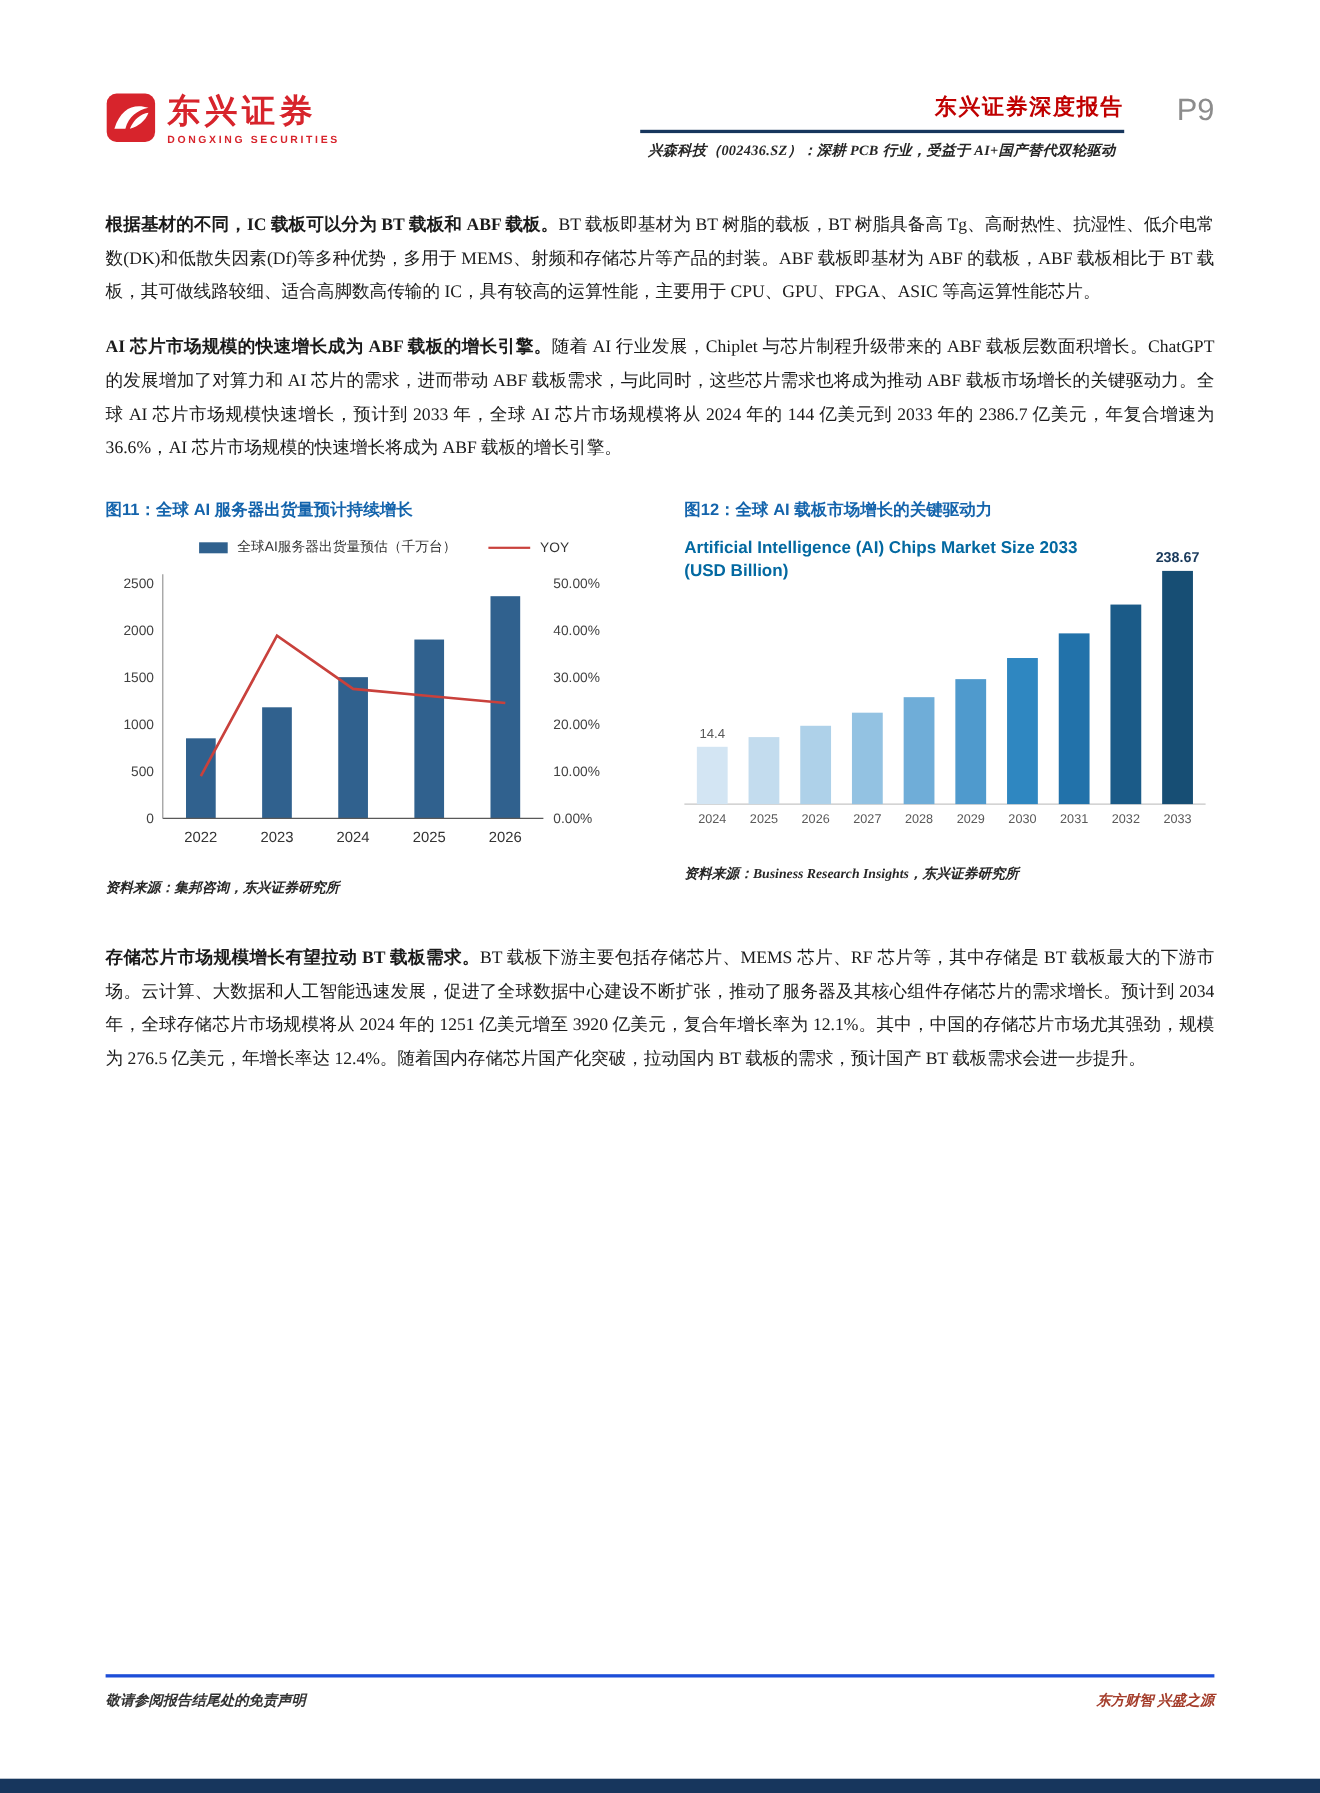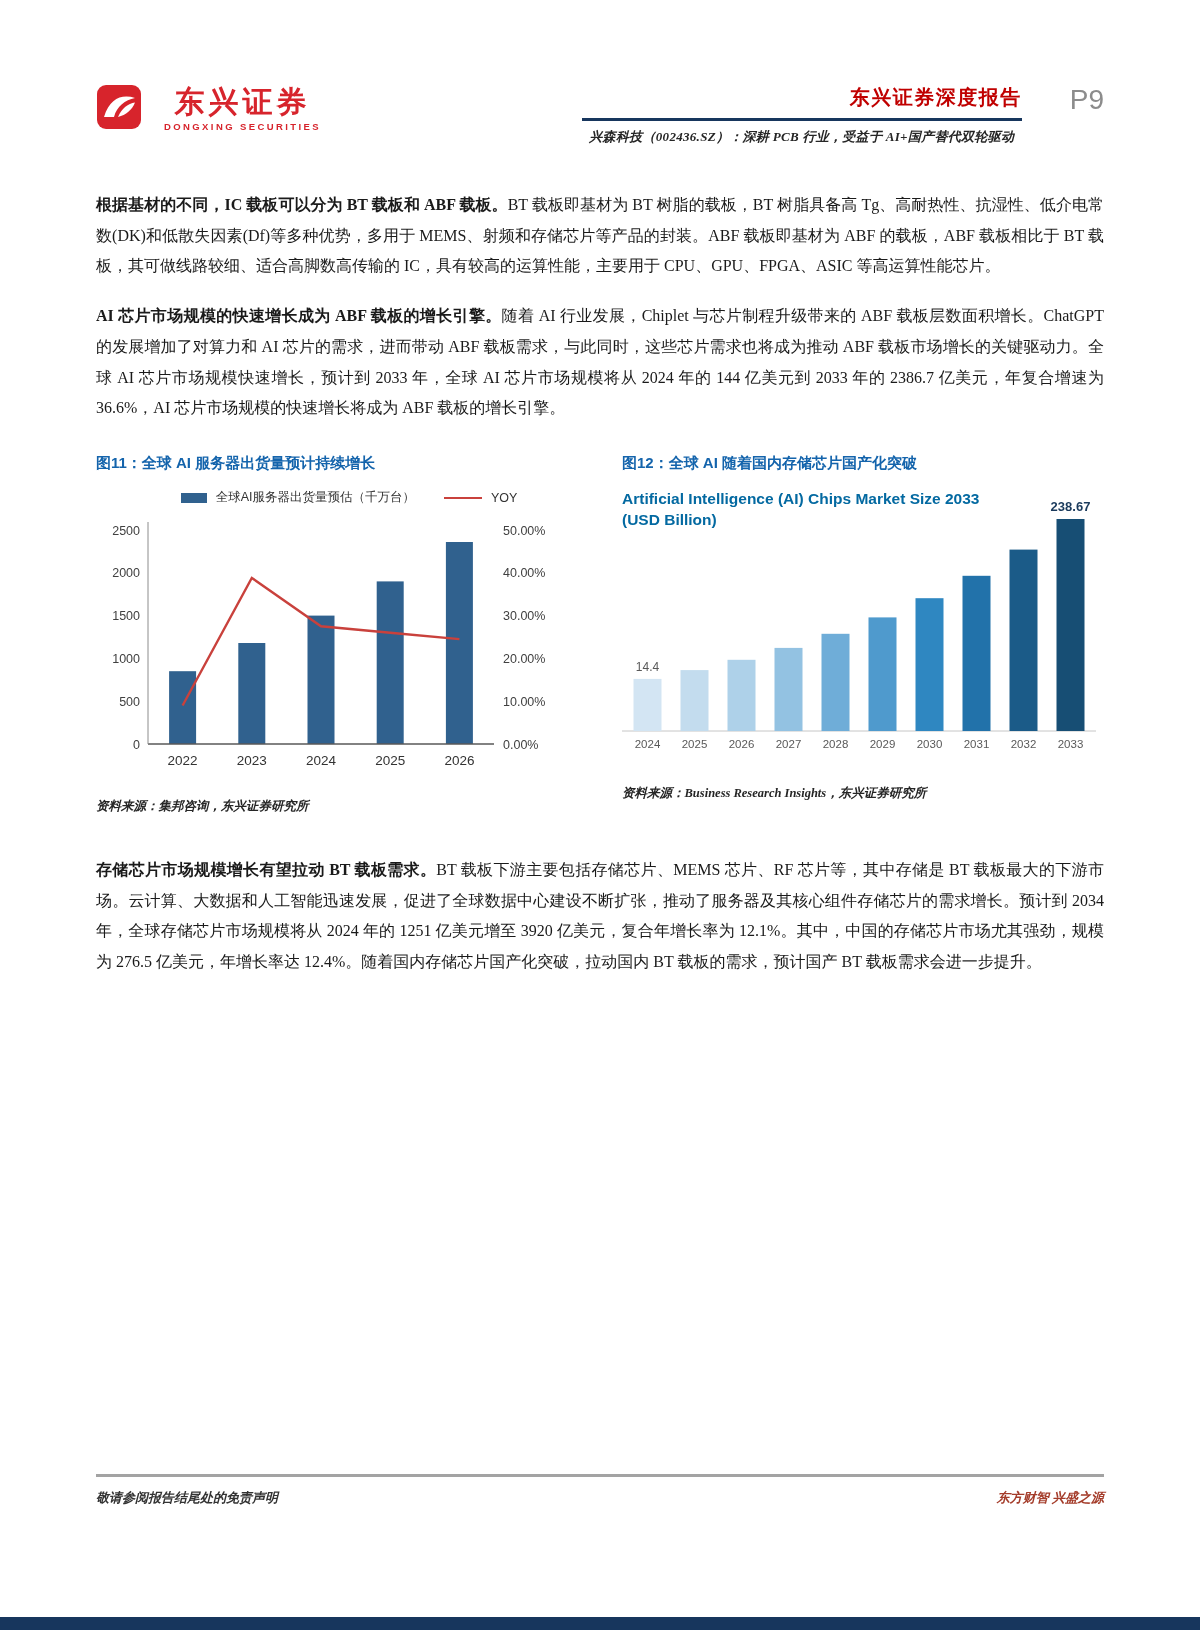--- a/index.html
+++ b/index.html
@@ -4,21 +4,21 @@
 <style>
   html,body { margin:0; padding:0; }
   body {
     width:1200px; height:1630px; background:#ffffff; position:relative;
     font-family:"Liberation Serif","DejaVu Serif",serif; color:#1a1a1a; overflow:hidden;
   }
   .content { padding:84px 96px 0 96px; }
 
   
   header.top { display:flex; justify-content:space-between; align-items:flex-start; margin-bottom:44px; }
-  .brand { display:flex; align-items:center; gap:22px;text-align:center; }
+  .brand { display:flex; align-items:center; gap:10px; }
   .brand-text { display:flex; flex-direction:column; }
   .brand-cn { font-family:"Liberation Sans",sans-serif; font-size:30px; font-weight:bold; color:#d7242c; letter-spacing:4px; line-height:1.05; }
   .brand-en { font-family:"Liberation Sans",sans-serif; font-size:9.5px; font-weight:bold; color:#d7242c; letter-spacing:2.4px; margin-top:4px; }
   .header-right { display:flex; align-items:flex-start; }
   .hr-col { width:440px; text-align:right; }
   .report-type { font-family:"Liberation Sans",sans-serif; font-size:20px; font-weight:bold; color:#c00000; letter-spacing:1.5px; }
   .hr-rule { height:3px; background:#17365d; margin:7px 0 7px 0; }
   .report-subtitle { font-size:13px; font-weight:bold; font-style:italic; color:#262626; letter-spacing:0.3px;text-align:center; }
   .page-no { font-family:"Liberation Sans",sans-serif; font-size:28px; color:#8c8c8c; margin-left:48px; line-height:1; margin-top:2px; }
 
@@ -44,22 +44,22 @@
 
   
   svg text { font-family:"Liberation Sans","DejaVu Sans",sans-serif; }
   .tick  { font-size:12.5px; fill:#404040; }
   .xlab  { font-size:13.5px; fill:#333333; }
   .xlab2 { font-size:11.5px; fill:#595959; }
   .vlab  { font-size:12px;   fill:#595959; }
   .vlab-last { font-size:13px; font-weight:bold; fill:#1a3a5c; }
 
   
-  .page-footer { position:absolute; left:96px; right:96px; top:1474px;
-                 border-top:3px solid #a3a3a3; padding-top:12px;
+  .page-footer { position:absolute; left:96px; right:96px; top:1522px;
+                 border-top:3px solid #1d4ed8; padding-top:12px;
                  display:flex; justify-content:space-between; font-size:13px;gap:37px; }
   .footer-left  { font-weight:bold; font-style:italic; color:#333333; }
   .footer-right { font-weight:bold; font-style:italic; color:#a43c2a; }
   .bottom-bar { position:absolute; left:0; right:0; bottom:0; height:13px; background:#17365d; }
 </style>
 </head>
 <body>
 
 <div class="page">
   <div class="content">
@@ -126,21 +126,21 @@
               <rect x="349.9" y="36.0" width="27" height="202.0" fill="#30618e"></rect>
               <text class="xlab" x="363.4" y="259" text-anchor="middle">2026</text>
               <polyline points="86.6,199.5 155.8,71.9 225.0,120.3 294.2,126.7 363.4,133.1" fill="none" stroke="#c9413c" stroke-width="2.4"></polyline>
               <line x1="52" y1="238" x2="398" y2="238" stroke="#595959" stroke-width="1.3"></line>
               <line x1="52" y1="16" x2="52" y2="238" stroke="#8c8c8c" stroke-width="1"></line>
             </svg></div>
         <div class="source">资料来源：集邦咨询，东兴证券研究所</div>
       </figure>
 
       <figure class="fig fig-right">
-        <figcaption>图12：全球 AI 随着国内存储芯片国产化突破</figcaption>
+        <figcaption>图12：全球 AI 载板市场增长的关键驱动力</figcaption>
         <div class="chart2-wrap">
           <div class="chart2-title">Artificial Intelligence (AI) Chips Market Size 2033 (USD Billion)</div>
           <div class="chart" id="chips-chart"><svg width="482" height="276" viewBox="0 0 482 276">
                 <line x1="0" y1="242" x2="474" y2="242" stroke="#c6c6c6" stroke-width="1"></line>
                 <rect x="11.5" y="189.9" width="28" height="52.1" fill="#d3e5f3"></rect>
                 <text class="xlab2" x="25.5" y="259" text-anchor="middle">2024</text>
                 <text class="vlab" x="25.5" y="181.9" text-anchor="middle">14.4</text>
                 <rect x="58.5" y="181.1" width="28" height="60.9" fill="#c3dcee"></rect>
                 <text class="xlab2" x="72.5" y="259" text-anchor="middle">2025</text>
                 <rect x="105.5" y="170.8" width="28" height="71.2" fill="#aed1e9"></rect>

